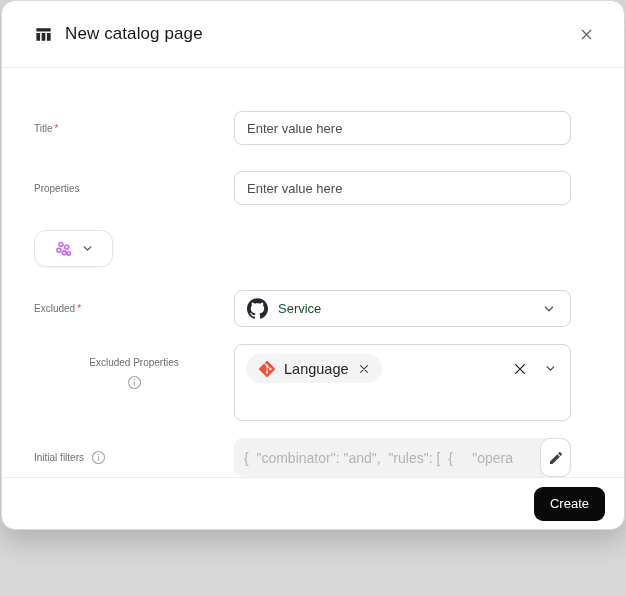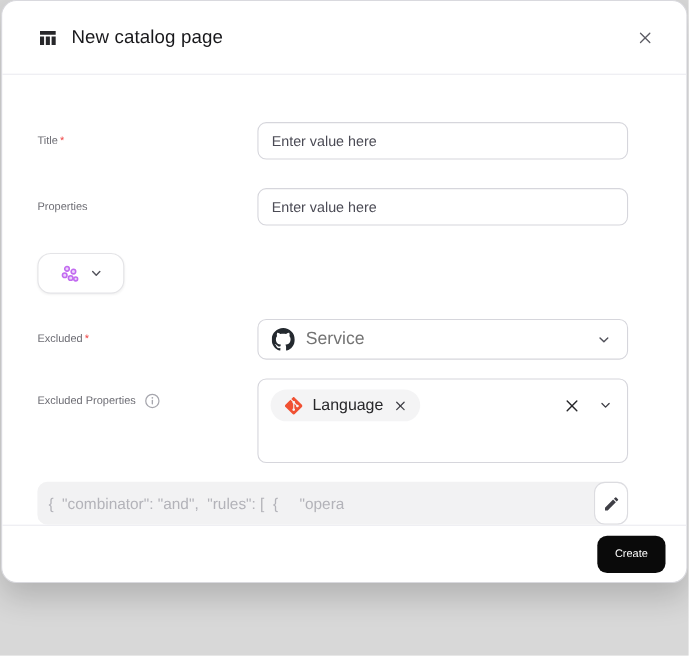--- a/index.html
+++ b/index.html
@@ -35,21 +35,21 @@
     width: 28px; height: 28px;
     display: flex; align-items: center; justify-content: center;
     border-radius: 6px;
   }
   
   .form { flex: 1 1 auto; padding: 43px 53px 0 32px; overflow: hidden; }
   .row { display: flex; align-items: center; }
   .mb26 { margin-bottom: 26px; } .mb25 { margin-bottom: 25px; }
   .mb23 { margin-bottom: 23px; } .mb17 { margin-bottom: 17px; }
   .row-top { align-items: flex-start; }
-  .row-top .lbl { padding-top: 13px; }
+  .row-top .lbl { padding-top: 13px; flex-direction: column; }
   .lbl {
     flex: 0 0 200px; width: 200px;
     font-size: 10px; color: #6d6d74;
     display: flex; align-items: center; gap: 7px;
   }
   .req { color: #ef4444; }
   .ctl { flex: 1 1 auto; min-width: 0; }
   .text-input {
     width: 100%; height: 34px;
     border: 1px solid #d6d6dc; border-radius: 8px;
@@ -65,21 +65,21 @@
     display: flex; align-items: center; justify-content: center; gap: 8px;
     box-shadow: 0 1px 2px rgba(0,0,0,.05);
   }
   .select {
     width: 100%; height: 37px;
     border: 1px solid #d6d6dc; border-radius: 8px;
     background: #fff; cursor: pointer;
     display: flex; align-items: center; gap: 10px;
     padding: 0 14px 0 12px;
   }
-  .select-value { flex: 1; font-size: 16px; color: #737373; text-align: left; }
+  .select-value { flex: 1; font-size: 13px; color: #14532d; text-align: left; }
   .multiselect {
     width: 100%; height: 77px;
     border: 1px solid #d6d6dc; border-radius: 8px;
     background: #fff;
     display: flex; align-items: flex-start;
     padding: 9px 8px 9px 11px; gap: 4px;
   }
   .chips { display: flex; gap: 10px; flex: 1 1 auto; min-width: 0; }
   .chip {
     display: flex; align-items: center; gap: 9px;
@@ -116,21 +116,21 @@
   .ftr {
     flex: 0 0 auto; height: 52px; margin-top: auto;
     border-top: 1px solid #ececf0;
     display: flex; align-items: center; justify-content: flex-end;
     padding: 0 19px;
   }
   .create-btn {
     background: #0a0a0a; color: #ffffff;
     border: none; border-radius: 9px;
     height: 34px; padding: 0 16px;
-    font-size: 10px; font-family: "Liberation Sans", sans-serif;
+    font-size: 13px; font-family: "Liberation Sans", sans-serif;
     cursor: pointer;
   }
   .svg-flex { display: flex; align-items: center; justify-content: center; }
 </style>
 </head>
 <body>
 
 <div class="modal">
 
   <div class="hdr">
@@ -257,20 +257,30 @@
                     <path d="M4 6l4 4 4-4" stroke="#3f3f46" stroke-width="1.5" fill="none" stroke-linecap="round" stroke-linejoin="round"></path>
                   </svg>
               </span>
             </button>
           </div>
         </div>
       </div>
     </div>
 
     <div class="row">
+      <div class="lbl">
+        <span>Initial filters</span>
+        <span class="svg-flex">
+          <svg width="15" height="15" viewBox="0 0 16 16">
+              <circle cx="8" cy="8" r="6.4" fill="none" stroke="#a6a6ad" stroke-width="1.2"></circle>
+              <circle cx="8" cy="4.9" r="0.85" fill="#a6a6ad"></circle>
+              <rect x="7.35" y="6.8" width="1.3" height="4.6" rx="0.65" fill="#a6a6ad"></rect>
+            </svg>
+        </span>
+      </div>
       <div class="ctl">
         <div class="filters-wrap">
           <div class="filters-field">
             <span class="filters-text">{  "combinator": "and",  "rules": [  {     "opera</span>
           </div>
           <button class="edit-btn">
             <span class="svg-flex">
               <svg width="16" height="16" viewBox="0 0 24 24">
                   <path fill="#3f3f46" d="M3 17.25V21h3.75L17.81 9.94l-3.75-3.75L3 17.25zm17.71-10.21c.39-.39.39-1.02 0-1.41l-2.34-2.34a.9959.9959 0 0 0-1.41 0l-1.83 1.83 3.75 3.75 1.83-1.83z"></path>
                 </svg>

